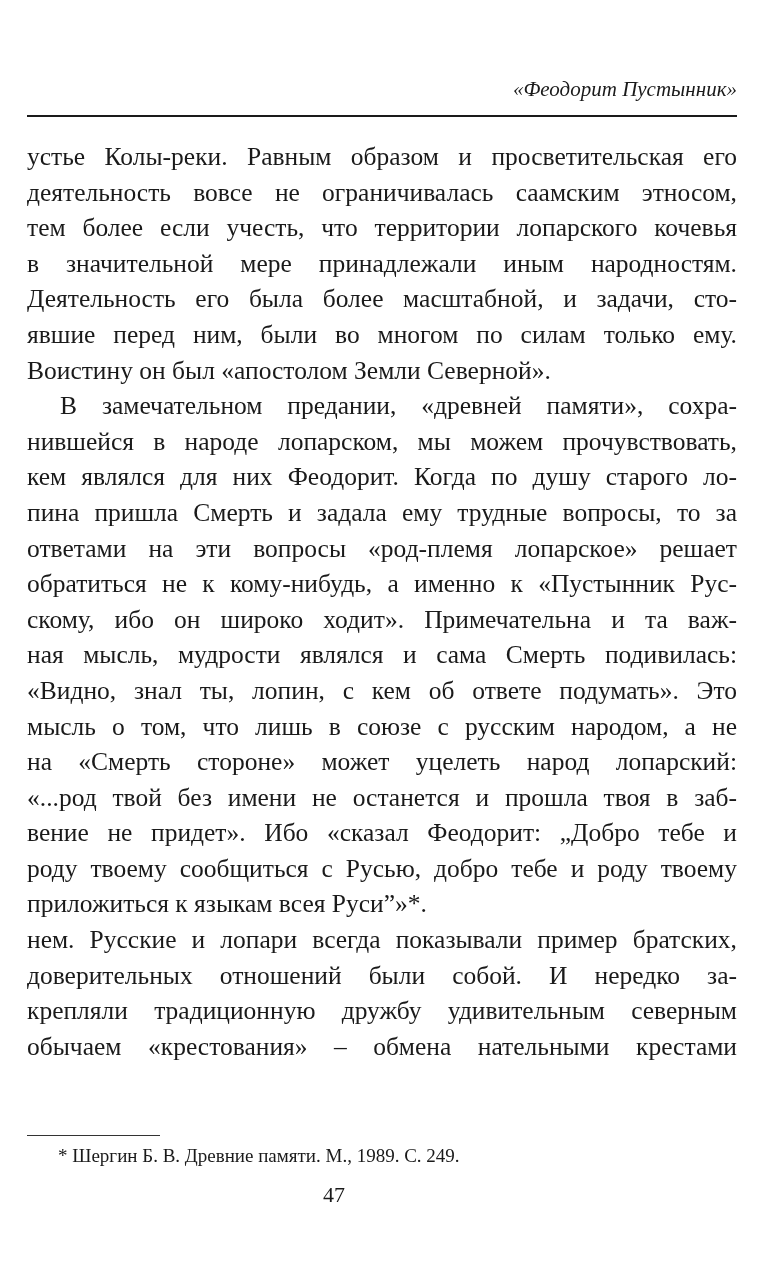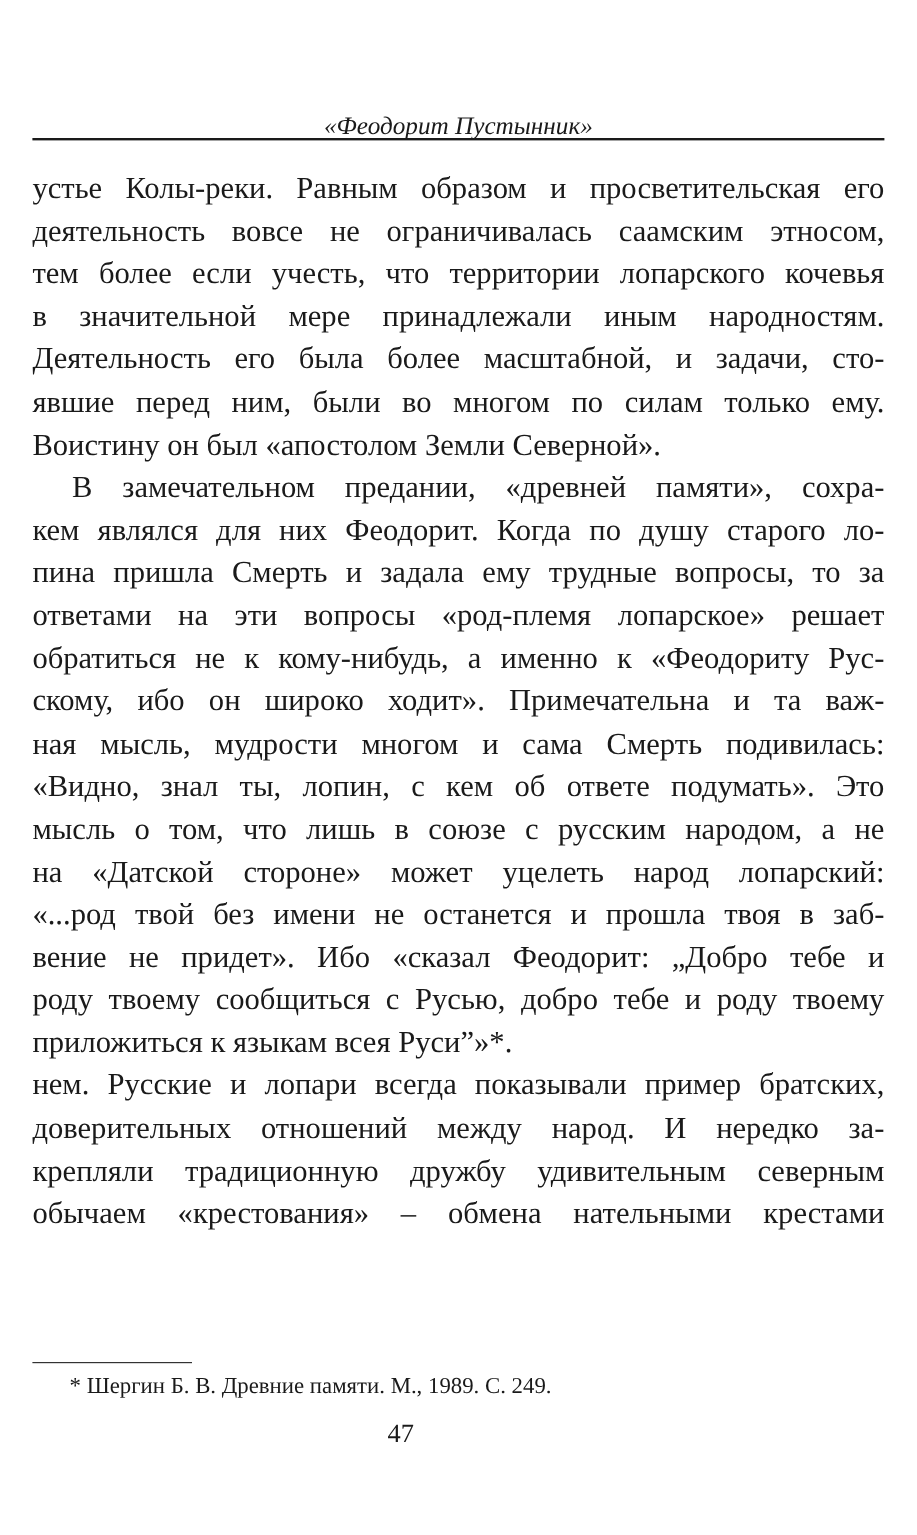--- a/index.html
+++ b/index.html
@@ -12,22 +12,22 @@
       height: 1279px;
       position: relative;
       overflow: hidden;
       color: #1a1a1a;
       font-family: "Liberation Serif", "DejaVu Serif", serif;
     }
     .running-head {
       position: absolute;
       left: 27px;
       width: 710px;
-      top: 92px;
-      text-align: center;
+      top: 76px;
+      text-align: right;
       font-style: italic;
       font-size: 21px;
       line-height: 26px;
       color: #1a1a1a;
     }
     .head-rule {
       position: absolute;
       left: 27px;
       width: 710px;
       top: 115px;
@@ -94,38 +94,39 @@
     <span class="line">деятельность вовсе не ограничивалась саамским этносом,</span>
     <span class="line">тем более если учесть, что территории лопарского кочевья</span>
     <span class="line">в значительной мере принадлежали иным народностям.</span>
     <span class="line">Деятельность его была более масштабной, и задачи, сто-</span>
     <span class="line">явшие перед ним, были во многом по силам только ему.</span>
     <span class="line last">Воистину он был «апостолом Земли Северной».</span>
   </div>
 
   <div>
     <span class="line indent">В замечательном предании, «древней памяти», сохра-</span>
+    <span class="line">нившейся в народе лопарском, мы можем прочувствовать,</span>
     <span class="line">кем являлся для них Феодорит. Когда по душу старого ло-</span>
     <span class="line">пина пришла Смерть и задала ему трудные вопросы, то за</span>
     <span class="line">ответами на эти вопросы «род-племя лопарское» решает</span>
-    <span class="line">обратиться не к кому-нибудь, а именно к «Феодориту Рус-</span>
+    <span class="line">обратиться не к кому-нибудь, а именно к «Пустынник Рус-</span>
     <span class="line">скому, ибо он широко ходит». Примечательна и та важ-</span>
-    <span class="line">ная мысль, мудрости многом и сама Смерть подивилась:</span>
+    <span class="line">ная мысль, мудрости являлся и сама Смерть подивилась:</span>
     <span class="line">«Видно, знал ты, лопин, с кем об ответе подумать». Это</span>
     <span class="line">мысль о том, что лишь в союзе с русским народом, а не</span>
-    <span class="line">на «Датской стороне» может уцелеть народ лопарский:</span>
+    <span class="line">на «Смерть стороне» может уцелеть народ лопарский:</span>
     <span class="line">«...род твой без имени не останется и прошла твоя в заб-</span>
     <span class="line">вение не придет». Ибо «сказал Феодорит: „Добро тебе и</span>
     <span class="line">роду твоему сообщиться с Русью, добро тебе и роду твоему</span>
     <span class="line last">приложиться к языкам всея Руси”»*.</span>
   </div>
 
   <div>
     <span class="line">нем. Русские и лопари всегда показывали пример братских,</span>
-    <span class="line">доверительных отношений между народ. И нередко за-</span>
+    <span class="line">доверительных отношений были собой. И нередко за-</span>
     <span class="line">крепляли традиционную дружбу удивительным северным</span>
     <span class="line">обычаем «крестования» – обмена нательными крестами</span>
   </div>
 </div>
 
 <div class="footnote-rule"></div>
 <div class="footnote">* Шергин Б. В. Древние памяти. М., 1989. С. 249.</div>
 <div class="page-number">47</div>
 
 </body></html>

